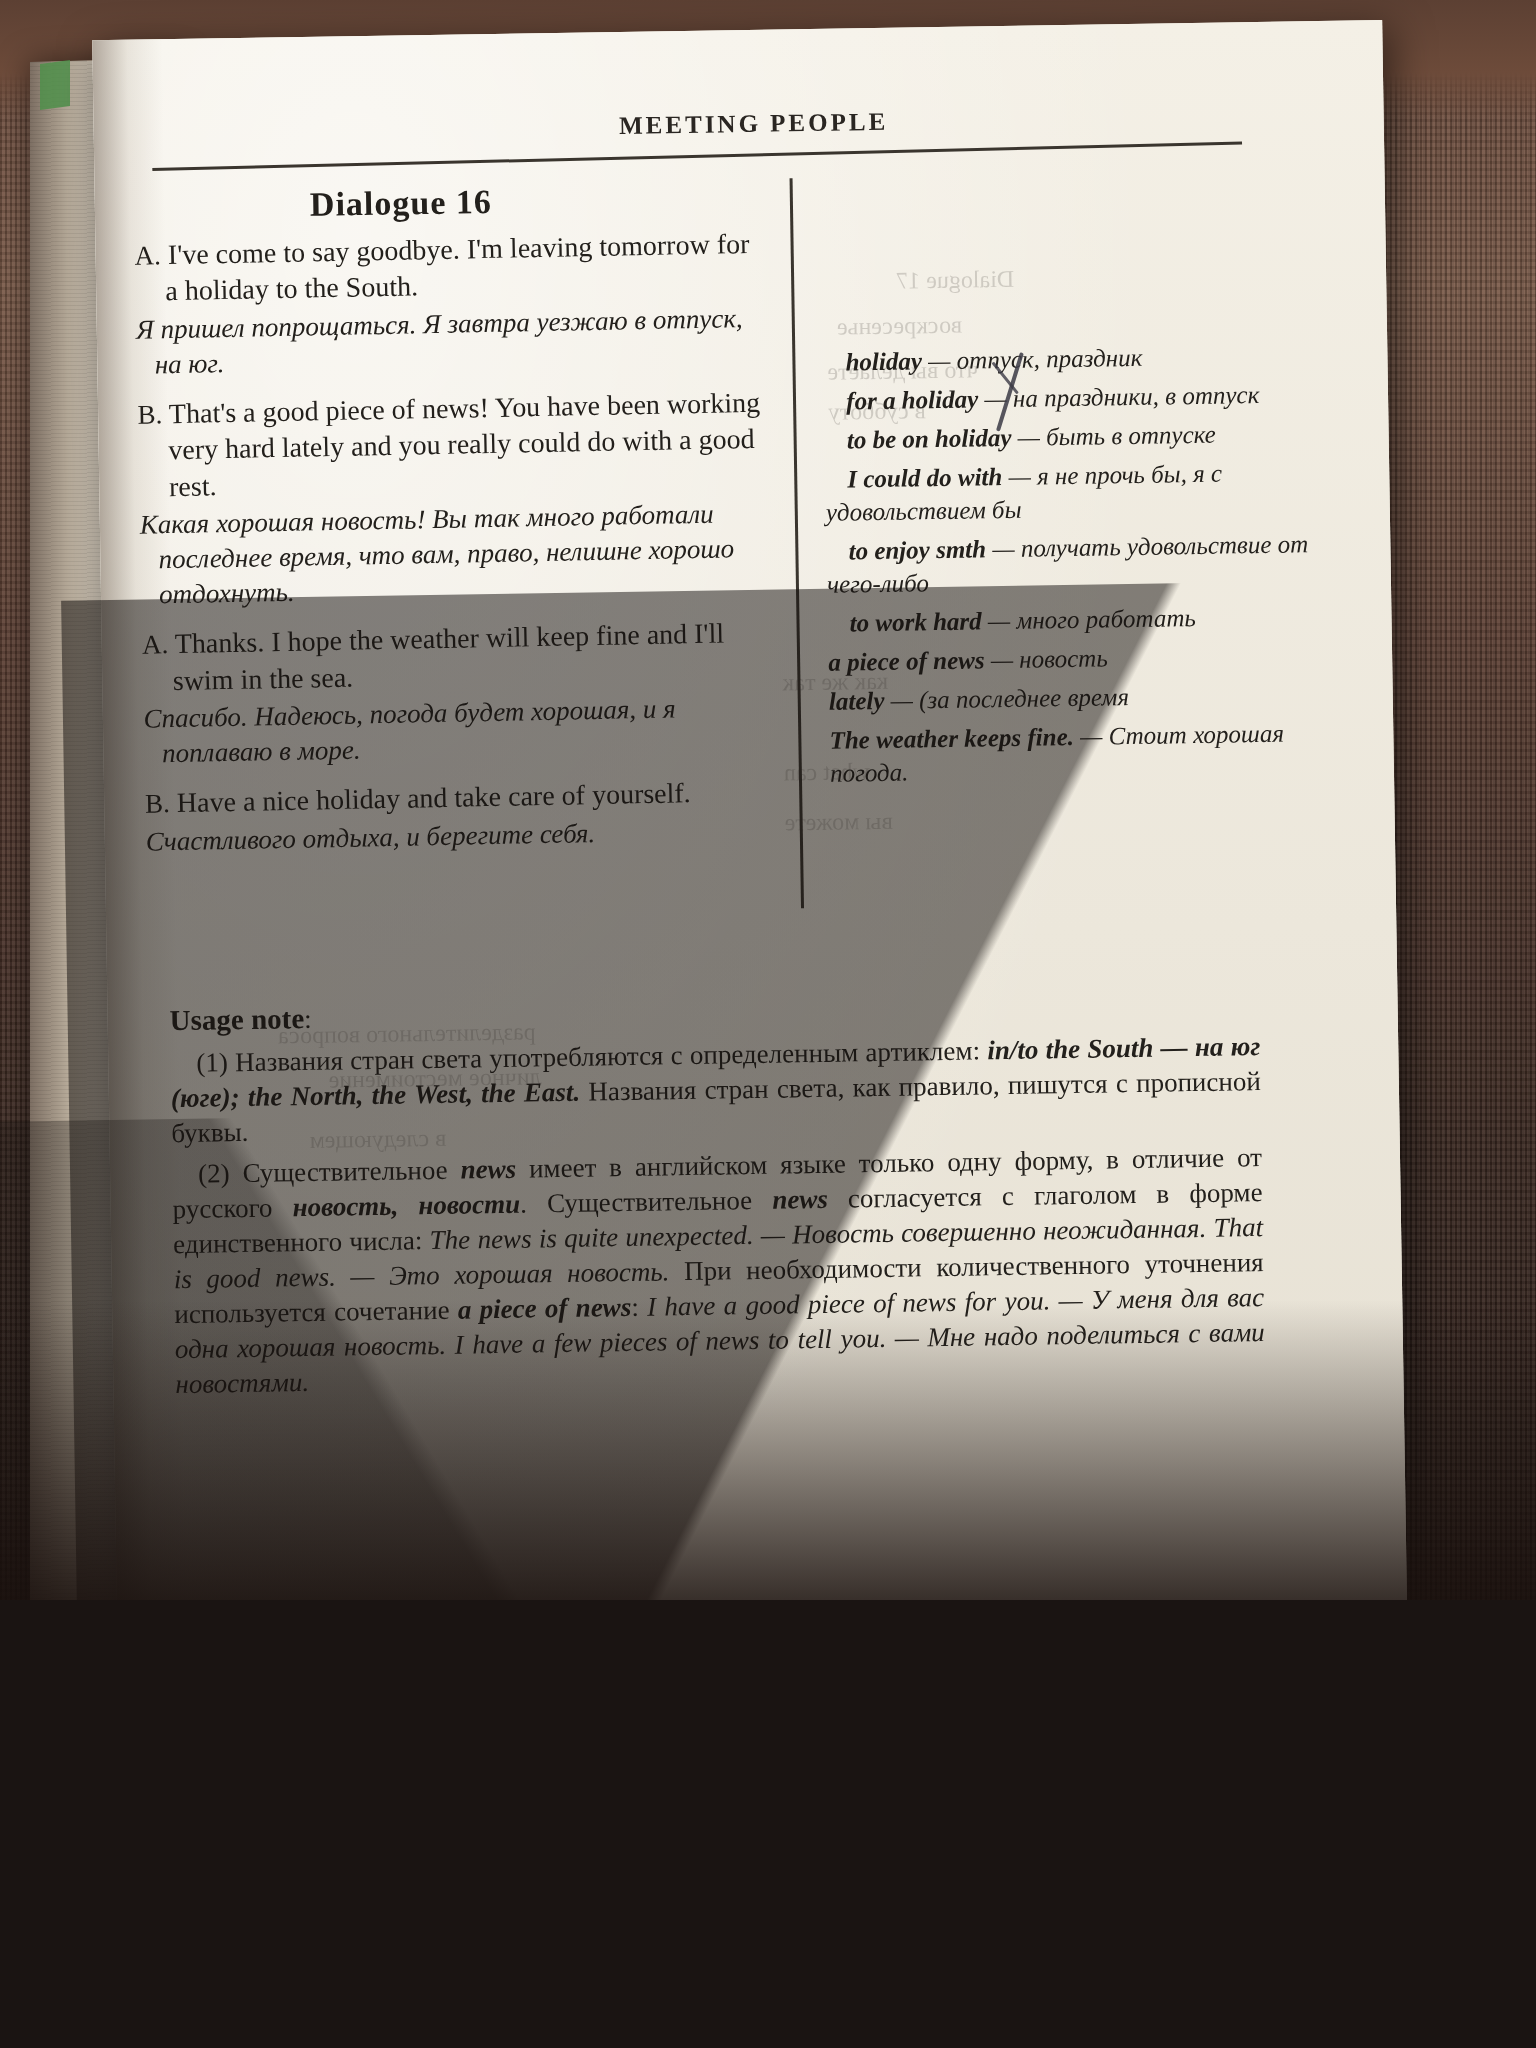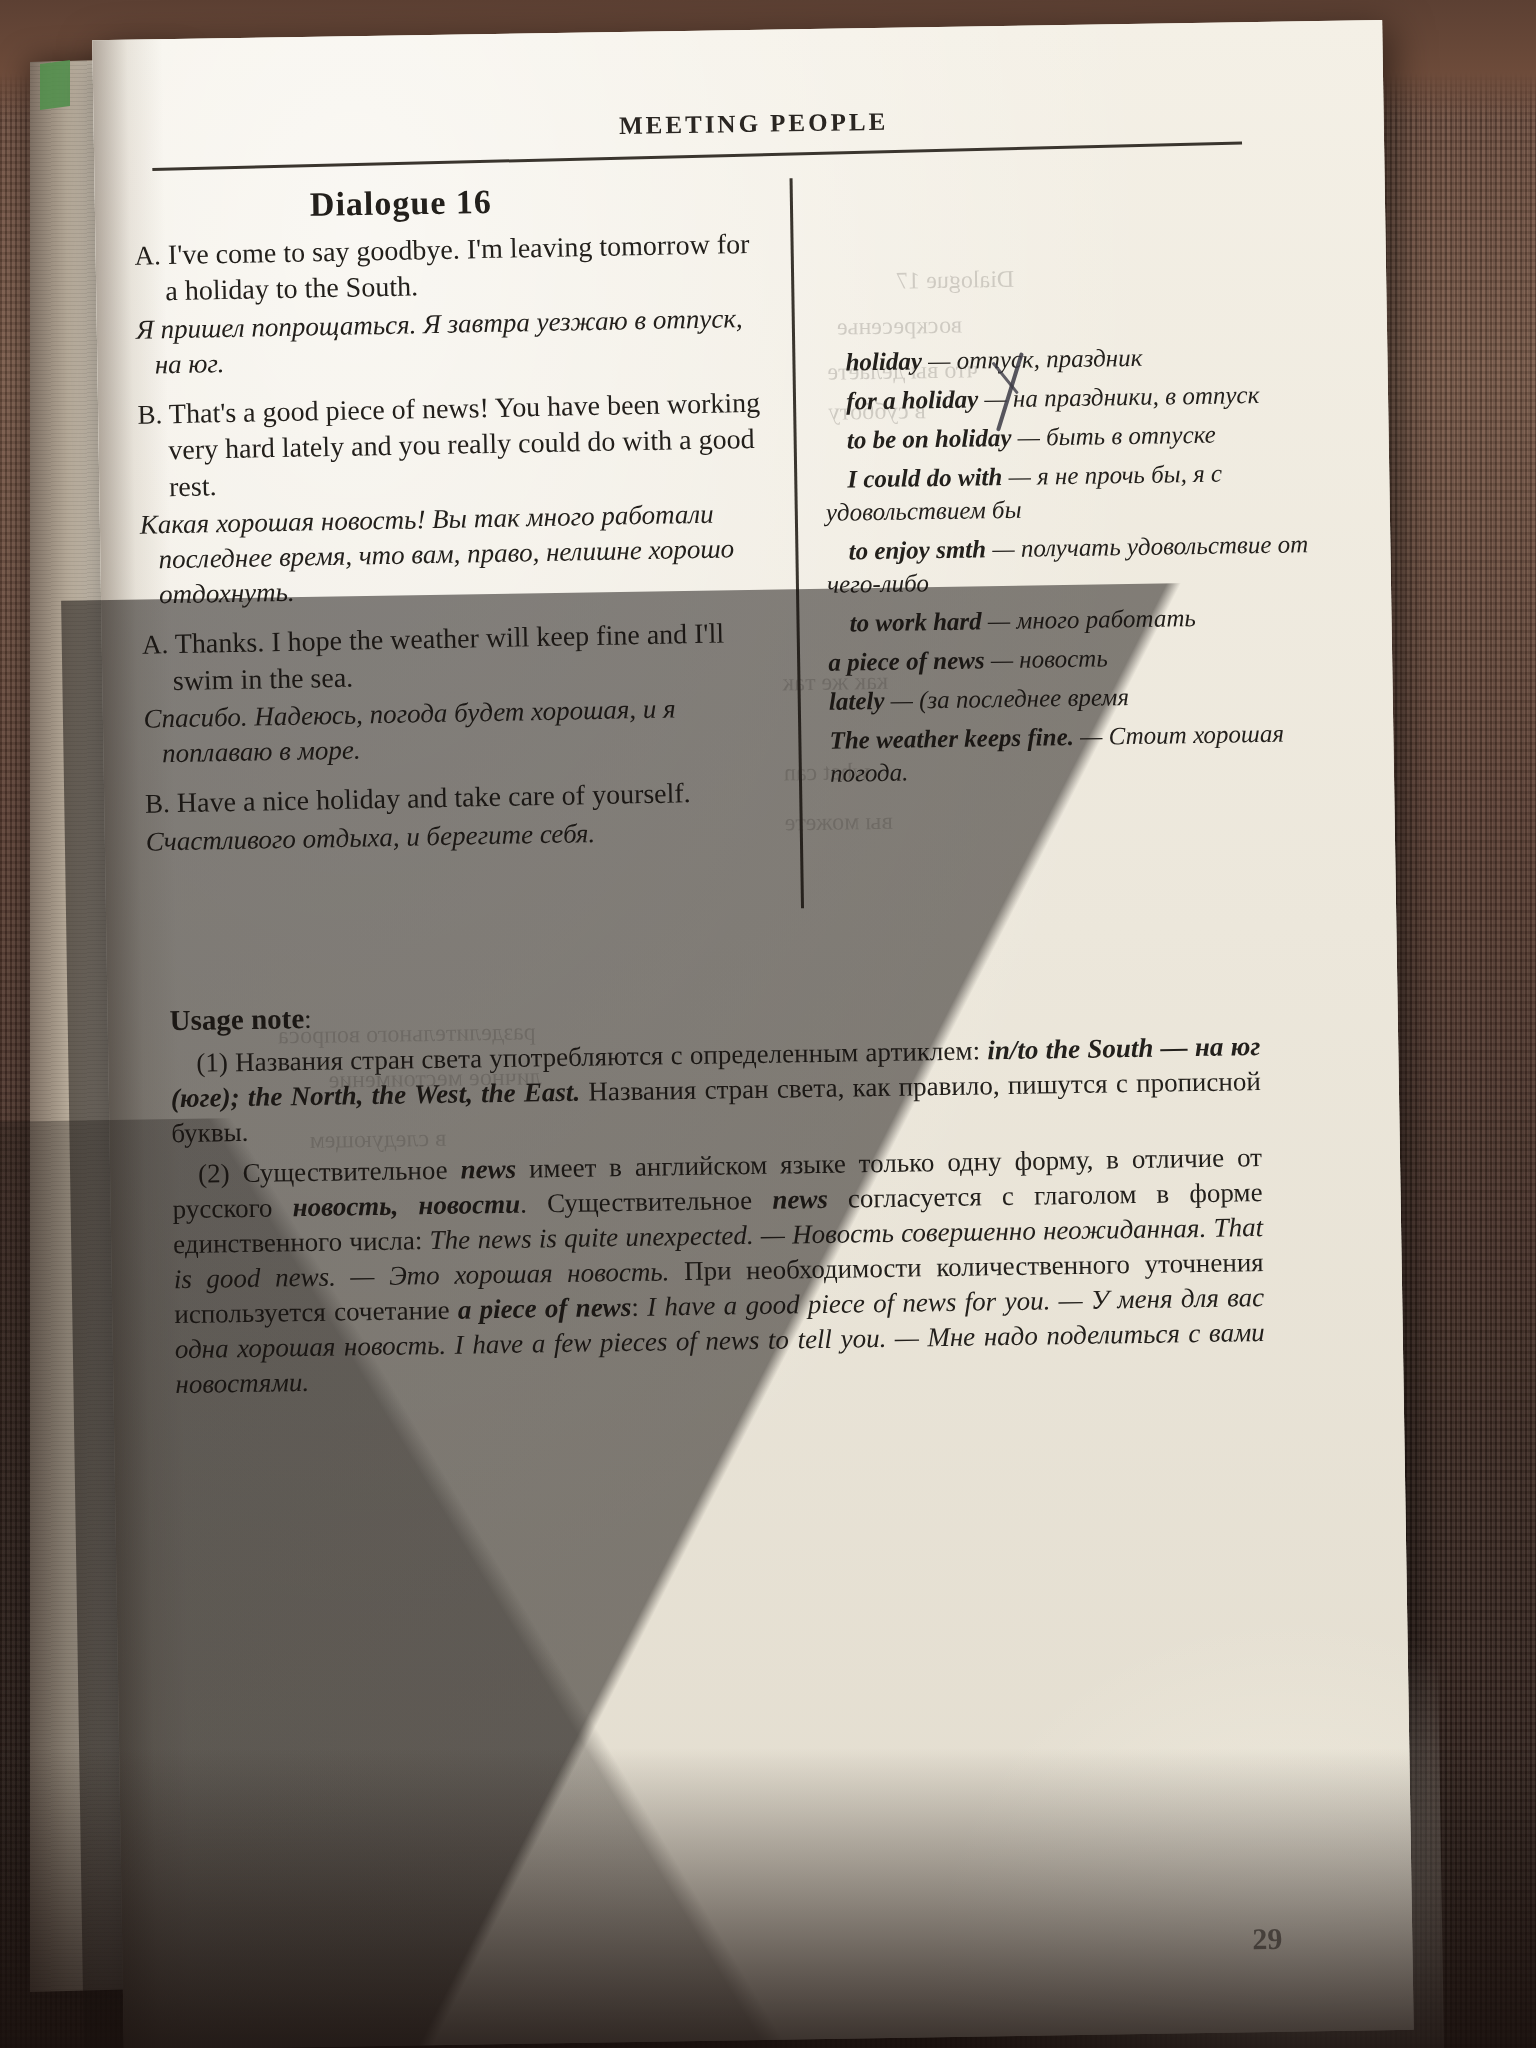--- a/index.html
+++ b/index.html
@@ -9,21 +9,21 @@
   }
   body {
     width: 1536px;
     height: 2048px;
     overflow: hidden;
     font-family: "Liberation Serif", serif;
   }
   .scene {
     position: relative;
     width: 1536px;
-    height: 2048px;
+    height: 1600px;
     overflow: hidden;
   }
   
   .backdrop {
     position: absolute;
     inset: 0;
     background:
       repeating-linear-gradient(90deg,
         rgba(0,0,0,0.18) 0px, rgba(0,0,0,0.18) 2px,
         rgba(255,255,255,0.05) 2px, rgba(255,255,255,0.05) 5px),

